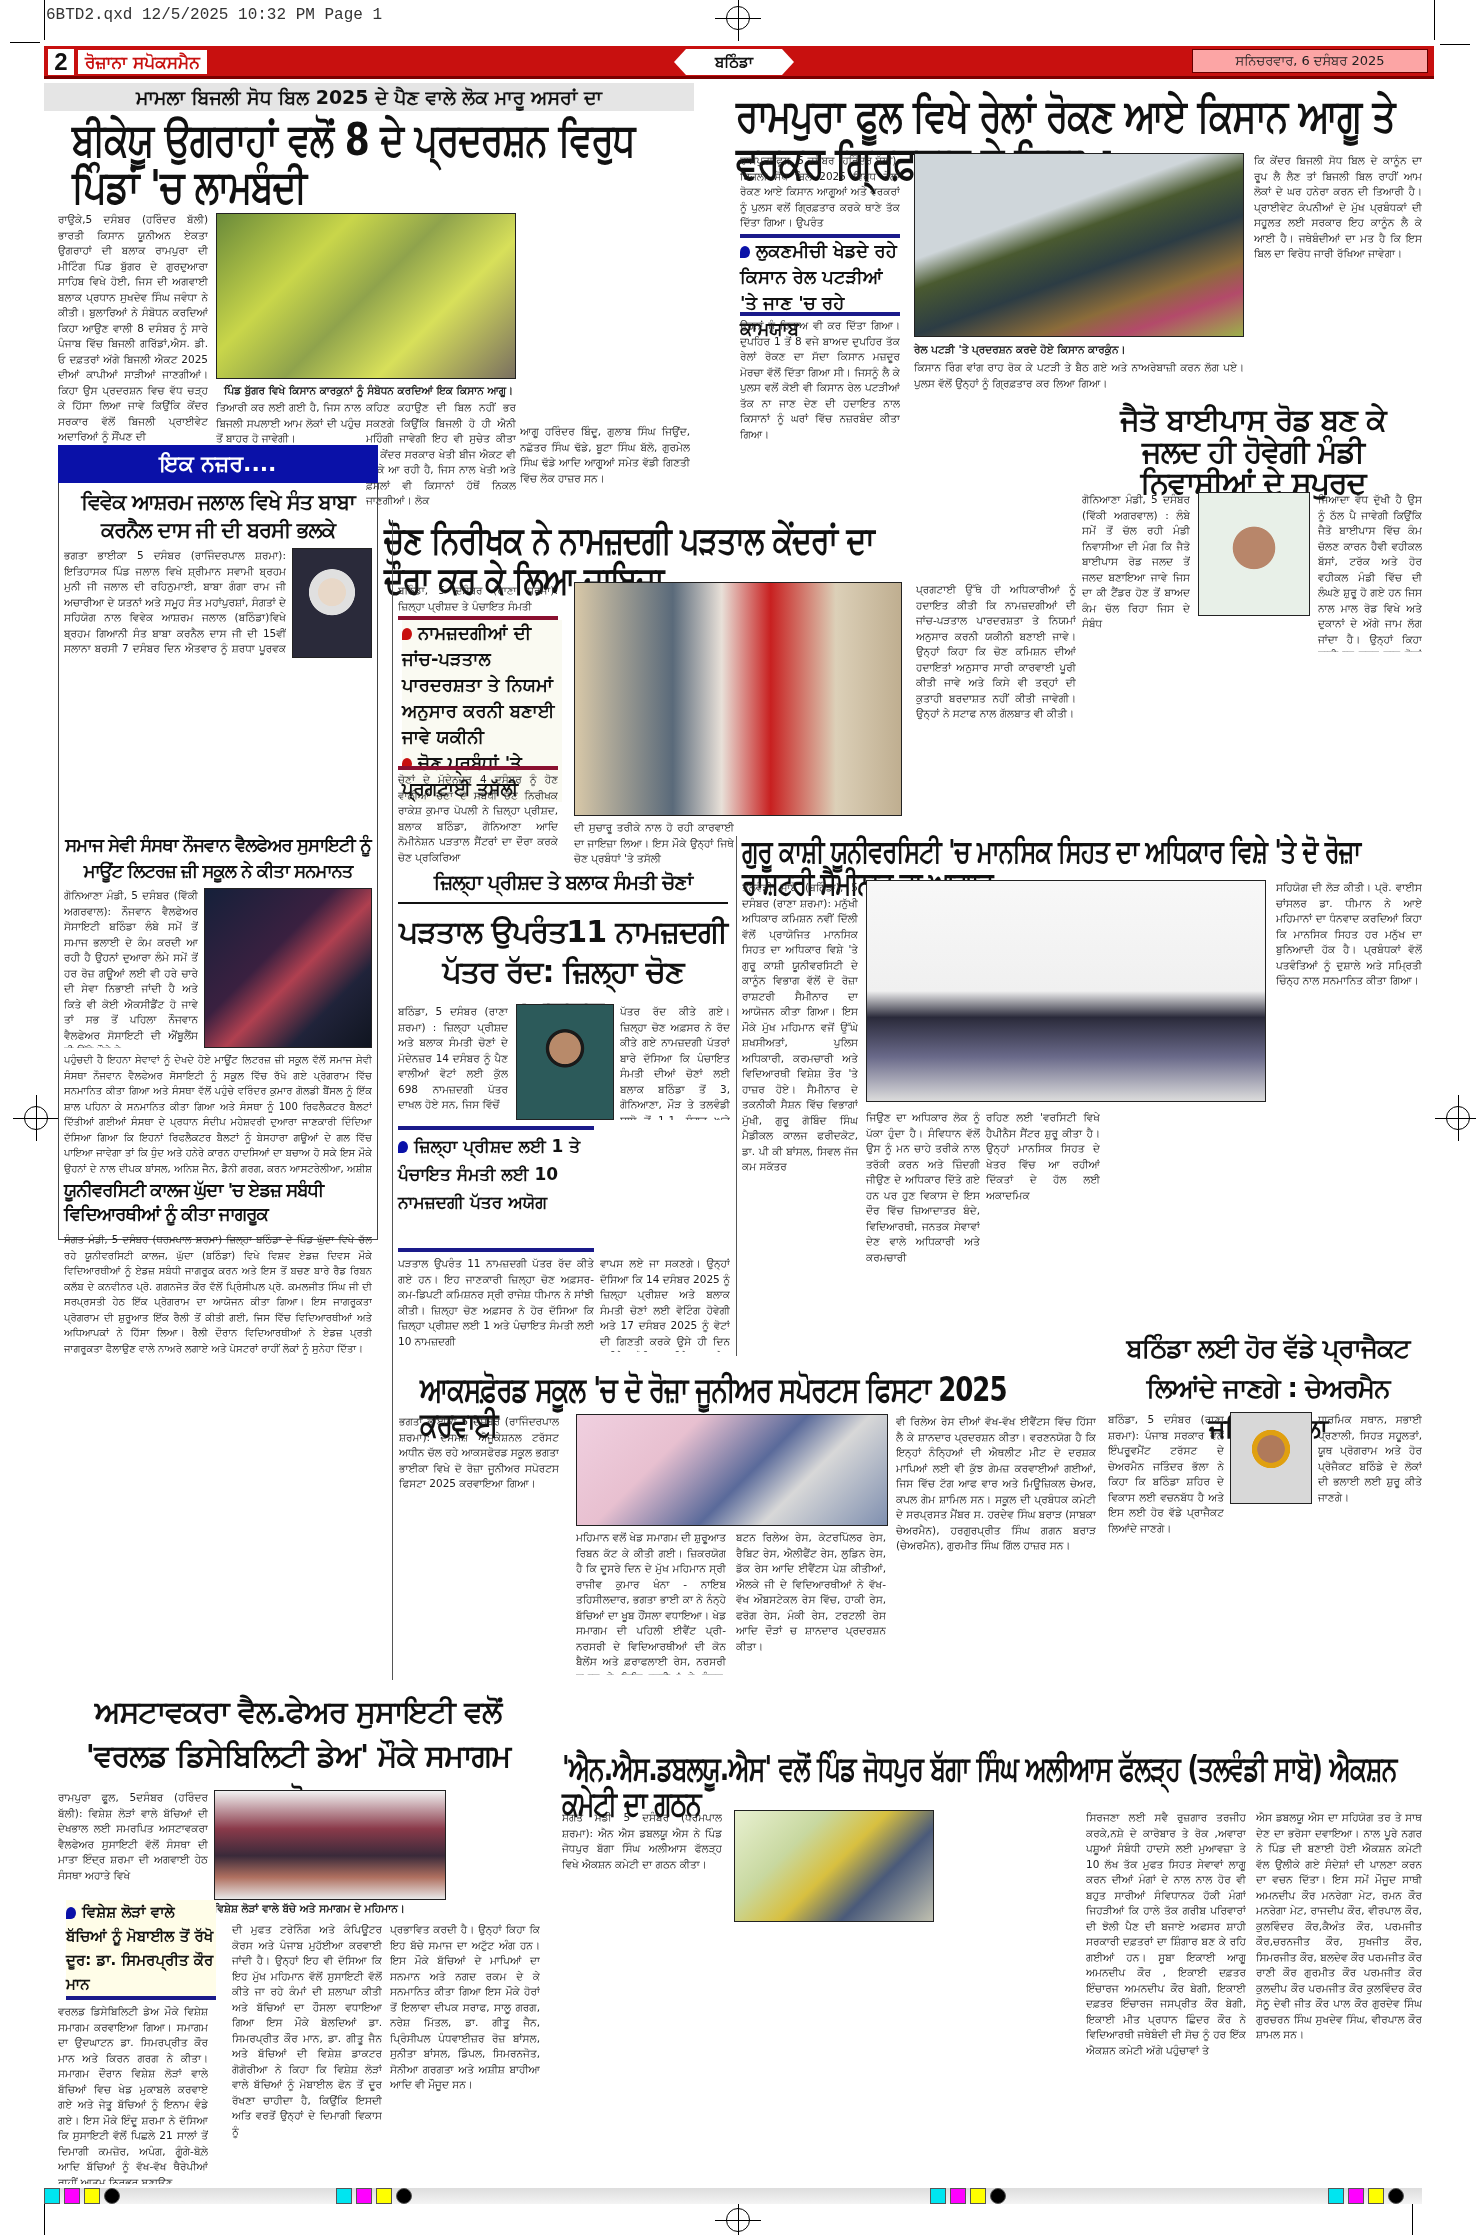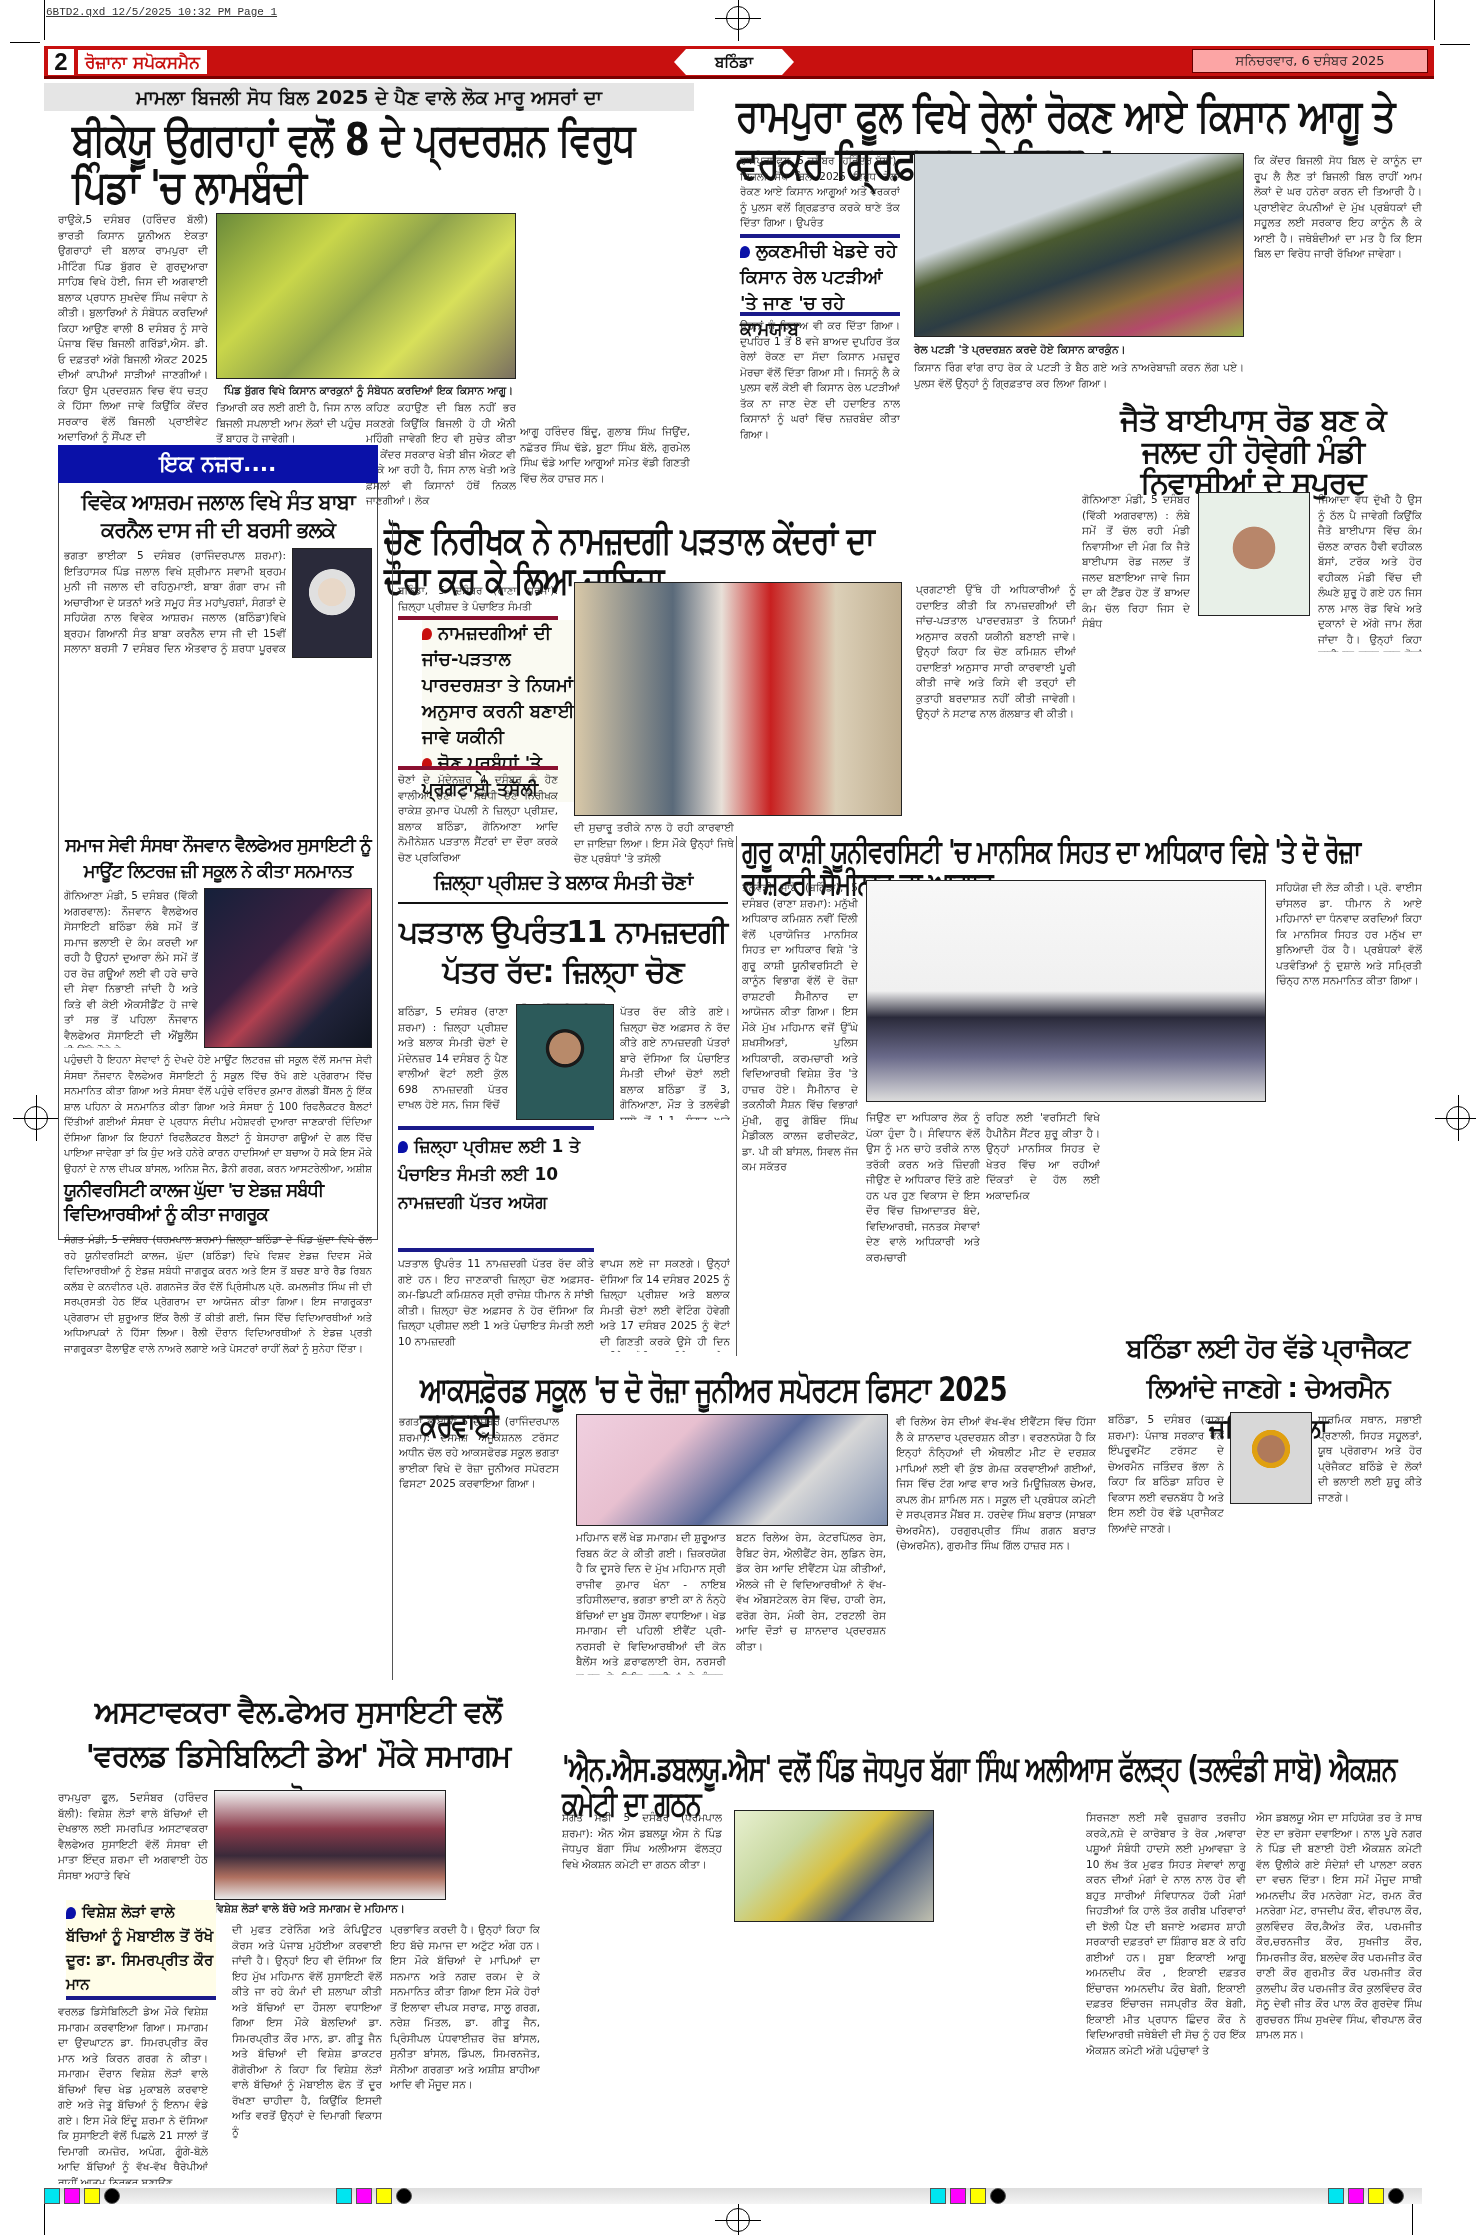--- a/index.html
+++ b/index.html
@@ -1,19 +1,19 @@
 <!DOCTYPE html>
 <html><head>
 <meta charset="utf-8">
 <style>
   * { box-sizing: border-box; margin: 0; padding: 0; }
   body { width: 1476px; height: 2235px; background: #fff; position: relative; overflow: hidden;
          font-family: "DejaVu Sans", sans-serif; color: #111; }
   .abs { position: absolute; }
-  .slug { left: 46px; top: 6px; font-family: "Liberation Mono", monospace; font-size: 11px; color: #333; text-decoration: underline; }
+  .slug { left: 46px; top: 6px; font-family: "Liberation Mono", monospace; font-size: 16px; color: #333; }
   .crop-v { width: 1px; background: #000; }
   .crop-h { height: 1px; background: #000; }
   .reg { width: 24px; height: 24px; border: 1px solid #000; border-radius: 50%; }
   .reg::before { content: ""; position: absolute; left: -12px; right: -12px; top: 11px; height: 1px; background: #000; }
   .reg::after { content: ""; position: absolute; top: -12px; bottom: -12px; left: 11px; width: 1px; background: #000; }
 
   
   .masthead { left: 44px; top: 46px; width: 1390px; height: 33px; background: #c8100f; border-bottom: 3px solid #7a0000; }
   .page-num { left: 48px; top: 49px; width: 26px; height: 26px; background: #fff; color: #111; font: bold 24px "Liberation Sans", sans-serif; text-align: center; line-height: 26px; }
   .paper-name { left: 78px; top: 50px; background: #fff; color: #c8100f; padding: 1px 6px; font: bold 17px "DejaVu Sans", sans-serif; border: 1px solid #fff; }
@@ -113,21 +113,21 @@
 <div class="abs hl hl-md" style="left:64px;top:832px;width:308px;text-align:center;font-size:18px;line-height:26px">ਸਮਾਜ ਸੇਵੀ ਸੰਸਥਾ ਨੌਜਵਾਨ ਵੈਲਫੇਅਰ ਸੁਸਾਇਟੀ ਨੂੰ ਮਾਊਂਟ ਲਿਟਰਜ਼ ਜ਼ੀ ਸਕੂਲ ਨੇ ਕੀਤਾ ਸਨਮਾਨਤ</div>
 <div class="abs text" style="left:64px;top:888px;width:134px;height:160px">ਗੋਨਿਆਣਾ ਮੰਡੀ, 5 ਦਸੰਬਰ (ਵਿੱਕੀ ਅਗਰਵਾਲ): ਨੌਜਵਾਨ ਵੈਲਫੇਅਰ ਸੋਸਾਇਟੀ ਬਠਿੰਡਾ ਲੰਬੇ ਸਮੇਂ ਤੋਂ ਸਮਾਜ ਭਲਾਈ ਦੇ ਕੰਮ ਕਰਦੀ ਆ ਰਹੀ ਹੈ ਉਹਨਾਂ ਦੁਆਰਾ ਲੰਮੇ ਸਮੇਂ ਤੋਂ ਹਰ ਰੋਜ਼ ਗਊਆਂ ਲਈ ਵੀ ਹਰੇ ਚਾਰੇ ਦੀ ਸੇਵਾ ਨਿਭਾਈ ਜਾਂਦੀ ਹੈ ਅਤੇ ਕਿਤੇ ਵੀ ਕੋਈ ਐਕਸੀਡੈਂਟ ਹੋ ਜਾਵੇ ਤਾਂ ਸਭ ਤੋਂ ਪਹਿਲਾ ਨੌਜਵਾਨ ਵੈਲਫੇਅਰ ਸੋਸਾਇਟੀ ਦੀ ਐਂਬੂਲੈਂਸ ਹੀ ਉੱਥੇ ਮੌਕੇ ਤੇ</div>
 <div class="abs photo ph-stage" style="left:204px;top:888px;width:168px;height:160px"></div>
 <div class="abs text" style="left:64px;top:1052px;width:308px;height:126px;font-size:10px">ਪਹੁੰਚਦੀ ਹੈ ਇਹਨਾ ਸੇਵਾਵਾਂ ਨੂੰ ਦੇਖਦੇ ਹੋਏ ਮਾਊਂਟ ਲਿਟਰਜ਼ ਜ਼ੀ ਸਕੂਲ ਵੱਲੋਂ ਸਮਾਜ ਸੇਵੀ ਸੰਸਥਾ ਨੌਜਵਾਨ ਵੈਲਫੇਅਰ ਸੋਸਾਇਟੀ ਨੂੰ ਸਕੂਲ ਵਿੱਚ ਰੱਖੇ ਗਏ ਪ੍ਰੋਗਰਾਮ ਵਿੱਚ ਸਨਮਾਨਿਤ ਕੀਤਾ ਗਿਆ ਅਤੇ ਸੰਸਥਾ ਵੱਲੋਂ ਪਹੁੰਚੇ ਵਰਿੰਦਰ ਕੁਮਾਰ ਗੋਲਡੀ ਬੈਂਸਲ ਨੂੰ ਇੱਕ ਸ਼ਾਲ ਪਹਿਨਾ ਕੇ ਸਨਮਾਨਿਤ ਕੀਤਾ ਗਿਆ ਅਤੇ ਸੰਸਥਾ ਨੂੰ 100 ਰਿਫਲੈਕਟਰ ਬੈਲਟਾਂ ਦਿੱਤੀਆਂ ਗਈਆਂ ਸੰਸਥਾ ਦੇ ਪ੍ਰਧਾਨ ਸੰਦੀਪ ਮਹੇਸ਼ਵਰੀ ਦੁਆਰਾ ਜਾਣਕਾਰੀ ਦਿੰਦਿਆ ਦੱਸਿਆ ਗਿਆ ਕਿ ਇਹਨਾਂ ਰਿਫਲੈਕਟਰ ਬੈਲਟਾਂ ਨੂੰ ਬੇਸਹਾਰਾ ਗਊਆਂ ਦੇ ਗਲ ਵਿੱਚ ਪਾਇਆ ਜਾਵੇਗਾ ਤਾਂ ਕਿ ਧੁੰਦ ਅਤੇ ਹਨੇਰੇ ਕਾਰਨ ਹਾਦਸਿਆਂ ਦਾ ਬਚਾਅ ਹੋ ਸਕੇ ਇਸ ਮੌਕੇ ਉਹਨਾਂ ਦੇ ਨਾਲ ਦੀਪਕ ਬਾਂਸਲ, ਅਨਿਸ਼ ਜੈਨ, ਡੈਨੀ ਗਰਗ, ਕਰਨ ਆਸਟਰੇਲੀਆ, ਅਸ਼ੀਸ਼ ਮਿੱਤਲ,ਪੰਕਜ, ਸੇਠੀ ਅਤੇ ਹੋਰ ਬਹੁਤ ਸਾਰੇ ਮੈਂਬਰ ਸਾਹਿਬਾਨ ਮੌਜੂਦ ਸਨ</div>
 <div class="abs hl hl-md" style="left:64px;top:1178px;width:308px;font-size:18px;line-height:24px">ਯੂਨੀਵਰਸਿਟੀ ਕਾਲਜ ਘੁੱਦਾ 'ਚ ਏਡਜ਼ ਸਬੰਧੀ ਵਿਦਿਆਰਥੀਆਂ ਨੂੰ ਕੀਤਾ ਜਾਗਰੂਕ</div>
 <div class="abs text" style="left:64px;top:1232px;width:308px;height:240px;font-size:10px">ਸੰਗਤ ਮੰਡੀ, 5 ਦਸੰਬਰ (ਧਰਮਪਾਲ ਸ਼ਰਮਾ) ਜ਼ਿਲ੍ਹਾ ਬਠਿੰਡਾ ਦੇ ਪਿੰਡ ਘੁੱਦਾ ਵਿਖੇ ਚੱਲ ਰਹੇ ਯੂਨੀਵਰਸਿਟੀ ਕਾਲਜ, ਘੁੱਦਾ (ਬਠਿੰਡਾ) ਵਿਖੇ ਵਿਸ਼ਵ ਏਡਜ਼ ਦਿਵਸ ਮੌਕੇ ਵਿਦਿਆਰਥੀਆਂ ਨੂੰ ਏਡਜ਼ ਸਬੰਧੀ ਜਾਗਰੂਕ ਕਰਨ ਅਤੇ ਇਸ ਤੋਂ ਬਚਣ ਬਾਰੇ ਰੈਡ ਰਿਬਨ ਕਲੱਬ ਦੇ ਕਨਵੀਨਰ ਪ੍ਰੋ. ਗਗਨਜੋਤ ਕੌਰ ਵੱਲੋਂ ਪ੍ਰਿੰਸੀਪਲ ਪ੍ਰੋ. ਕਮਲਜੀਤ ਸਿੰਘ ਜੀ ਦੀ ਸਰਪ੍ਰਸਤੀ ਹੇਠ ਇੱਕ ਪ੍ਰੋਗਰਾਮ ਦਾ ਆਯੋਜਨ ਕੀਤਾ ਗਿਆ। ਇਸ ਜਾਗਰੂਕਤਾ ਪ੍ਰੋਗਰਾਮ ਦੀ ਸ਼ੁਰੂਆਤ ਇੱਕ ਰੈਲੀ ਤੋਂ ਕੀਤੀ ਗਈ, ਜਿਸ ਵਿੱਚ ਵਿਦਿਆਰਥੀਆਂ ਅਤੇ ਅਧਿਆਪਕਾਂ ਨੇ ਹਿੱਸਾ ਲਿਆ। ਰੈਲੀ ਦੌਰਾਨ ਵਿਦਿਆਰਥੀਆਂ ਨੇ ਏਡਜ਼ ਪ੍ਰਤੀ ਜਾਗਰੂਕਤਾ ਫੈਲਾਉਣ ਵਾਲੇ ਨਾਅਰੇ ਲਗਾਏ ਅਤੇ ਪੋਸਟਰਾਂ ਰਾਹੀਂ ਲੋਕਾਂ ਨੂੰ ਸੁਨੇਹਾ ਦਿੱਤਾ।</div>
 
 <div class="abs hl hl-xl" style="left:384px;top:520px;width:530px;font-size:30px">ਚੋਣ ਨਿਰੀਖਕ ਨੇ ਨਾਮਜ਼ਦਗੀ ਪੜਤਾਲ ਕੇਂਦਰਾਂ ਦਾ ਦੌਰਾ ਕਰ ਕੇ ਲਿਆ ਜਾਇਜ਼ਾ</div>
 <div class="abs text" style="left:398px;top:583px;width:160px;height:30px">ਬਠਿੰਡਾ, 5 ਦਸੰਬਰ (ਰਾਣਾ ਸ਼ਰਮਾ): ਜ਼ਿਲ੍ਹਾ ਪ੍ਰੀਸ਼ਦ ਤੇ ਪੰਚਾਇਤ ਸੰਮਤੀ</div>
 <div class="abs rule-red" style="left:398px;top:616px;width:160px"></div>
-<div class="abs highlight" style="left:422px;top:620px;width:160px;background:#fafaf2">
+<div class="abs highlight" style="left:402px;top:620px;width:160px;background:#fafaf2">
   <div><span class="dot" style="background:#c8100f"></span><span>ਨਾਮਜ਼ਦਗੀਆਂ ਦੀ ਜਾਂਚ-ਪੜਤਾਲ ਪਾਰਦਰਸ਼ਤਾ ਤੇ ਨਿਯਮਾਂ ਅਨੁਸਾਰ ਕਰਨੀ ਬਣਾਈ ਜਾਵੇ ਯਕੀਨੀ</span></div>
   <div><span class="dot" style="background:#c8100f"></span><span>ਚੋਣ ਪ੍ਰਬੰਧਾਂ 'ਤੇ ਪ੍ਰਗਟਾਈ ਤਸੱਲੀ</span></div>
 </div>
 <div class="abs rule-red" style="left:398px;top:766px;width:160px"></div>
 <div class="abs text" style="left:398px;top:772px;width:160px;height:96px">ਚੋਣਾਂ ਦੇ ਮੱਦੇਨਜ਼ਰ 4 ਦਸੰਬਰ ਨੂੰ ਹੋਣ ਵਾਲੀਆਂ ਚੋਣਾਂ ਦੇ ਸਬੰਧੀ ਚੋਣ ਨਿਰੀਖਕ ਰਾਕੇਸ਼ ਕੁਮਾਰ ਪੋਪਲੀ ਨੇ ਜ਼ਿਲ੍ਹਾ ਪ੍ਰੀਸ਼ਦ, ਬਲਾਕ ਬਠਿੰਡਾ, ਗੋਨਿਆਣਾ ਆਦਿ ਨੋਮੀਨੇਸ਼ਨ ਪੜਤਾਲ ਸੈਂਟਰਾਂ ਦਾ ਦੌਰਾ ਕਰਕੇ ਚੋਣ ਪ੍ਰਕਿਰਿਆ</div>
 <div class="abs photo ph-meeting" style="left:574px;top:582px;width:328px;height:234px"></div>
 <div class="abs text" style="left:574px;top:820px;width:160px;height:48px">ਦੀ ਸੁਚਾਰੂ ਤਰੀਕੇ ਨਾਲ ਹੋ ਰਹੀ ਕਾਰਵਾਈ ਦਾ ਜਾਇਜ਼ਾ ਲਿਆ। ਇਸ ਮੌਕੇ ਉਨ੍ਹਾਂ ਜਿਥੇ ਚੋਣ ਪ੍ਰਬੰਧਾਂ 'ਤੇ ਤਸੱਲੀ</div>
 <div class="abs text" style="left:916px;top:582px;width:160px;height:240px">ਪ੍ਰਗਟਾਈ ਉੱਥੇ ਹੀ ਅਧਿਕਾਰੀਆਂ ਨੂੰ ਹਦਾਇਤ ਕੀਤੀ ਕਿ ਨਾਮਜ਼ਦਗੀਆਂ ਦੀ ਜਾਂਚ-ਪੜਤਾਲ ਪਾਰਦਰਸ਼ਤਾ ਤੇ ਨਿਯਮਾਂ ਅਨੁਸਾਰ ਕਰਨੀ ਯਕੀਨੀ ਬਣਾਈ ਜਾਵੇ। ਉਨ੍ਹਾਂ ਕਿਹਾ ਕਿ ਚੋਣ ਕਮਿਸ਼ਨ ਦੀਆਂ ਹਦਾਇਤਾਂ ਅਨੁਸਾਰ ਸਾਰੀ ਕਾਰਵਾਈ ਪੂਰੀ ਕੀਤੀ ਜਾਵੇ ਅਤੇ ਕਿਸੇ ਵੀ ਤਰ੍ਹਾਂ ਦੀ ਕੁਤਾਹੀ ਬਰਦਾਸ਼ਤ ਨਹੀਂ ਕੀਤੀ ਜਾਵੇਗੀ। ਉਨ੍ਹਾਂ ਨੇ ਸਟਾਫ ਨਾਲ ਗੱਲਬਾਤ ਵੀ ਕੀਤੀ।</div>
 
 <div class="abs hl" style="left:398px;top:872px;width:330px;font-size:20px;text-align:center">ਜ਼ਿਲ੍ਹਾ ਪ੍ਰੀਸ਼ਦ ਤੇ ਬਲਾਕ ਸੰਮਤੀ ਚੋਣਾਂ</div>

